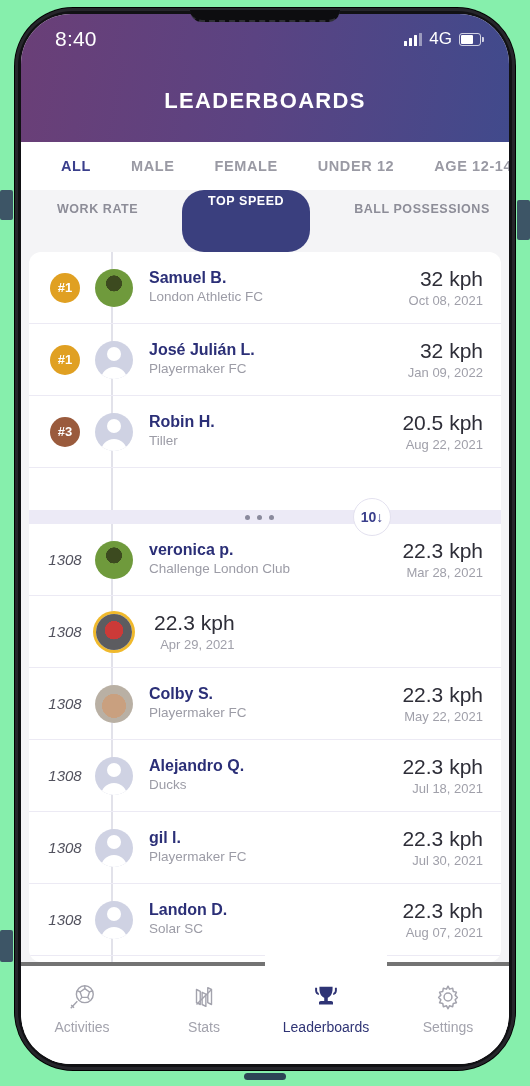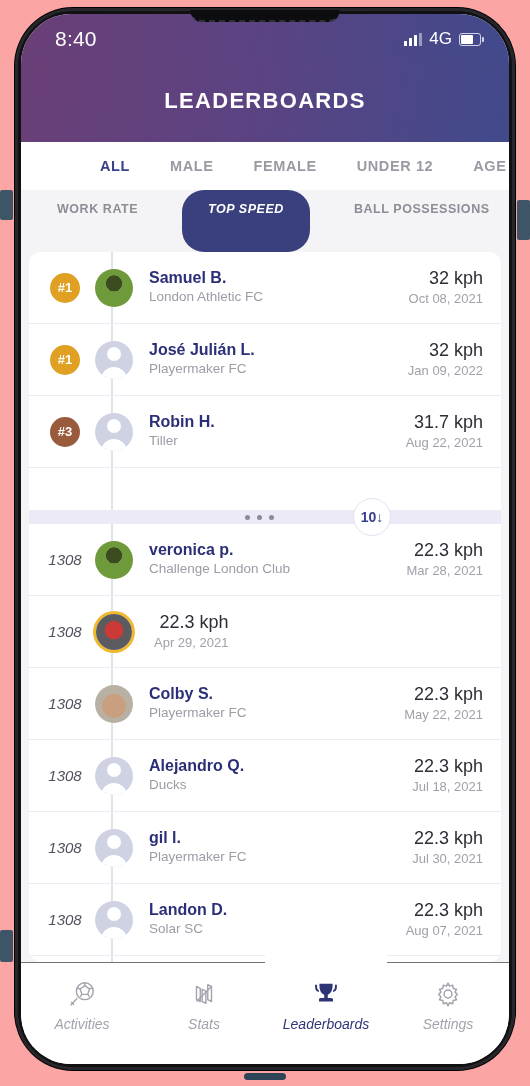--- a/index.html
+++ b/index.html
@@ -7,21 +7,21 @@
     width: 530px; height: 1086px;
     background: #0a0a0c;
     font-family: "Liberation Sans", sans-serif;
     overflow: hidden;
   }
 
   
   #device {
     position: absolute; left: 0; top: 0;
     width: 530px; height: 1086px;
-    background: #fca5a5;
+    background: #86efac;
   }
   .bezel {
     position: absolute;
     left: 15px; top: 8px;
     width: 500px; height: 1062px;
     background: #111114;
     border-radius: 58px;
     box-shadow: inset 0 0 0 3px #26262b, 0 0 0 1px #000;
   }
   .notch {
@@ -122,21 +122,20 @@
   .seg-tabs {
     background: #fff;
     height: 48px;
     display: flex;
     align-items: center;
     gap: 40px;
     padding: 0 40px;
     overflow: hidden;
     white-space: nowrap;
     flex: 0 0 auto;
-    margin-left: 39px;
   }
   .seg-tab {
     font-size: 14.5px;
     font-weight: bold;
     letter-spacing: .6px;
     color: #9a9aa4;
     cursor: pointer;
     flex: 0 0 auto;
   }
   .seg-tab.active { color: #3a3f8c; }
@@ -158,22 +157,21 @@
     letter-spacing: .55px;
     color: #8d8d98;
     padding: 12px 18px;
     border-radius: 22px;
     cursor: pointer;
     flex: 0 0 auto;
   }
   .metric.active {
     background: #3a3f7e;
     color: #fff;
-    padding: 12px 26px;
-    font-style: italic;
+    padding: 4px 26px;
   }
 
   
   .list-wrap {
     flex: 1 1 auto;
     background: #f4f4f6;
     padding: 0 8px;
     position: relative;
     overflow: hidden;
   }
@@ -291,21 +289,21 @@
     letter-spacing: .5px;
     padding: 2px 11px;
     border-radius: 11px;
   }
   .val {
     text-align: right;
     flex: 0 0 auto;
     padding-left: 6px;
   }
   .val .sp {
-    font-size: 18px;
+    font-size: 21px;
     color: #2e2e38;
     line-height: 1.25;
     white-space: nowrap;
   }
   .val .dt {
     font-size: 13px;
     color: #a0a0aa;
     line-height: 1.35;
     white-space: nowrap;
   }
@@ -351,23 +349,22 @@
     cursor: pointer;
   }
 
   
   .bottomnav {
     flex: 0 0 auto;
     height: 102px;
     background: #fff;
     display: flex;
     align-items: stretch;
-    border-top: 1px solid #737373;
+    border-top: 4px solid #737373;
     z-index: 30;
-    font-style: italic;
   }
   .nav-item {
     flex: 1 1 0;
     display: flex;
     flex-direction: column;
     align-items: center;
     justify-content: flex-start;
     padding-top: 16px;
     gap: 7px;
     cursor: pointer;
@@ -465,21 +462,21 @@
             <div class="row">
               <div class="rank">
                 <span class="medal bronze">#3</span>
               </div>
               <div class="avatar placeholder"></div>
               <div class="who">
                 <div class="nm">Robin H.</div>
                 <div class="tm">Tiller</div>
               </div>
               <div class="val">
-                <div class="sp">31.7 kph</div>
+                <div class="sp">20.5 kph</div>
                 <div class="dt">Aug 22, 2021</div>
               </div>
             </div>
           </div>
 
         <div class="gap-spacer"></div>
         <div class="separator">
           <span class="dots">
               <i></i>
               <i></i>

